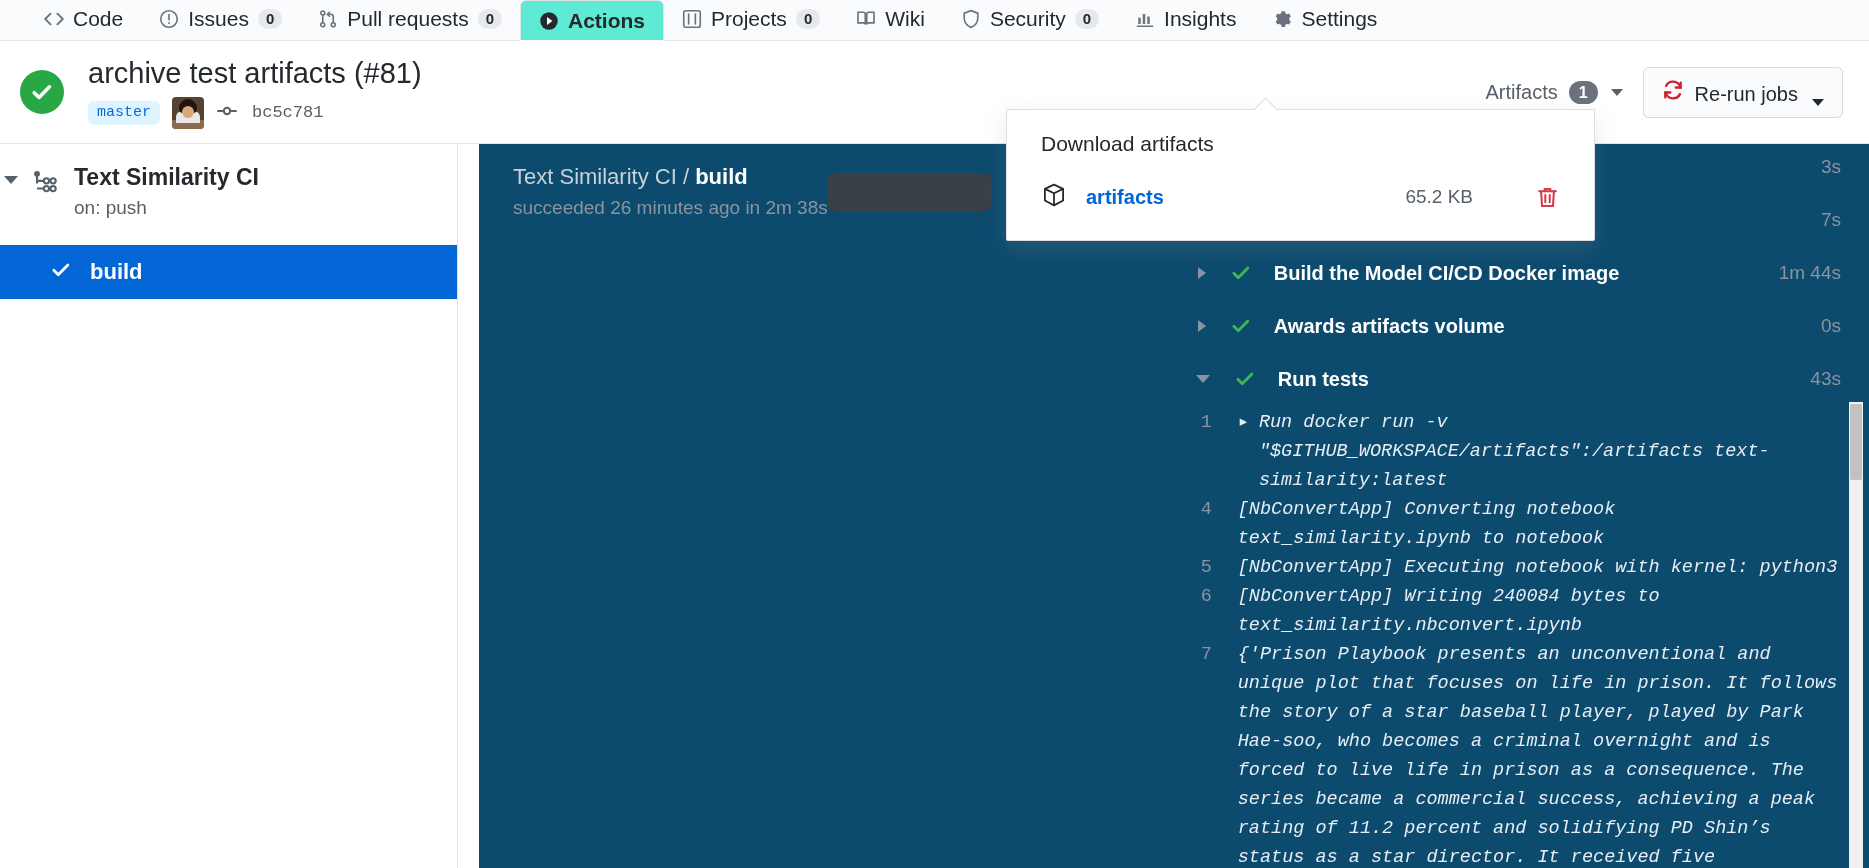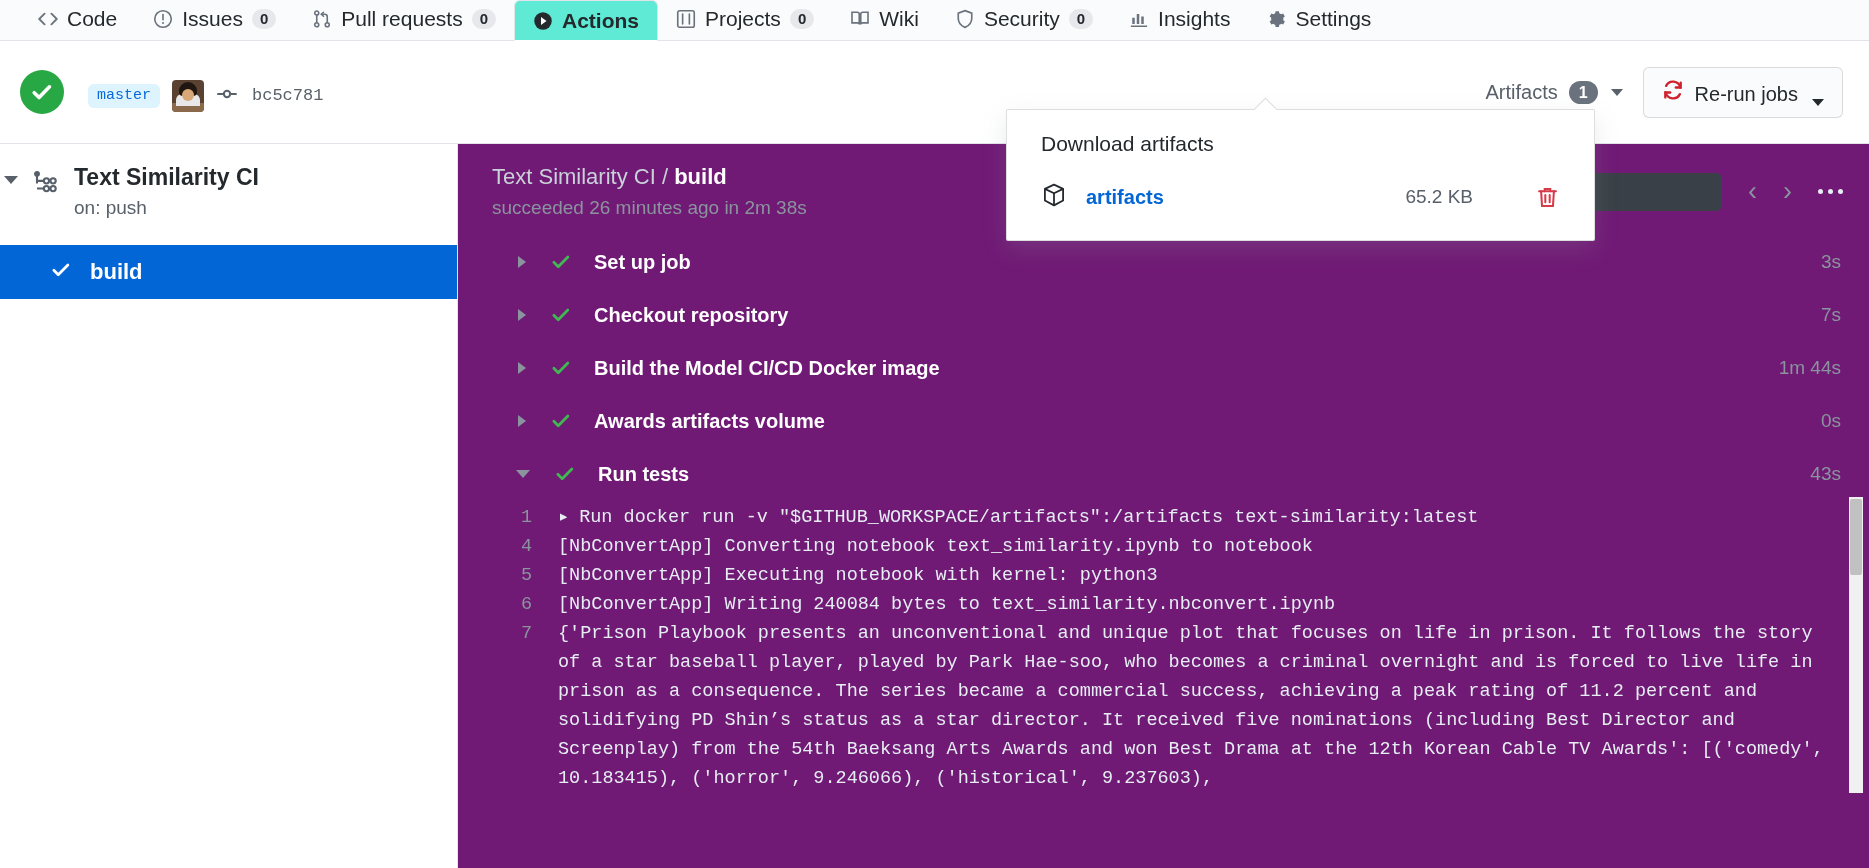--- a/index.html
+++ b/index.html
@@ -10,21 +10,21 @@
     overflow: hidden;
   }
 
   
   .repo-nav {
     height: 41px;
     background: #fafbfc;
     border-bottom: 1px solid #e1e4e8;
     display: flex;
     align-items: stretch;
-    padding-left: 20px;
+    padding-left: 26px;
   }
   .nav-tab {
     display: flex;
     align-items: center;
     gap: 9px;
     padding: 0 18px;
     font-size: 21px;
     color: #24292e;
     border-bottom: 2px solid transparent;
     position: relative;
@@ -255,24 +255,25 @@
     display: flex;
     align-items: center;
     padding-left: 50px;
     gap: 18px;
   }
   .job-name { color: #ffffff; font-size: 22px; font-weight: 600; }
 
   
   .main {
     flex: 1 1 auto;
-    background: #701a75;
-    display: flex;
-    flex-direction: column;
+    background: #0c4a6e;
+    display: flex;
+    flex-direction: row;
     min-width: 0;
+    margin-left: 21px;
   }
   .job-header {
     height: 95px;
     display: flex;
     align-items: center;
     padding: 0 26px 0 34px;
     flex: 0 0 auto;
   }
   .job-breadcrumb {
     font-size: 22px;
@@ -360,21 +361,21 @@
     text-align: right;
     color: #8b949e;
     padding-right: 26px;
     user-select: none;
   }
   .log-arrow {
     color: #e6edf3;
     margin-right: 10px;
     flex: 0 0 auto;
   }
-  .log-text { white-space: pre-wrap; word-break: break-word; flex: 1 1 auto; padding-right: 24px; }
+  .log-text { white-space: pre-wrap; word-break: break-word; flex: 1 1 auto; padding-right: 24px; font-style: italic; }
 
   .log-scrollbar {
     position: absolute;
     top: 0; right: 6px;
     width: 14px;
     height: 100%;
     background: #f0f0f0;
   }
   .log-scroll-thumb {
     position: absolute;
@@ -492,20 +493,21 @@
 
 <div class="run-header">
 
   <div class="status-circle">
     <svg width="26" height="26" viewBox="0 0 16 16" fill="none" stroke="#ffffff" stroke-width="2.2" stroke-linecap="round" stroke-linejoin="round">
         <path d="M3.2 8.4l3 3 6.4-6.6"></path>
       </svg>
   </div>
 
   <div class="run-meta">
+    <div class="run-title">archive test artifacts (#81)</div>
     <div class="run-submeta">
       <span class="branch-badge">master</span>
       <span class="avatar">
         <span class="desk"></span>
         <span class="shirt"></span>
         <span class="hair"></span>
         <span class="face"></span>
       </span>
       <span class="commit-wrap">
         <span>

